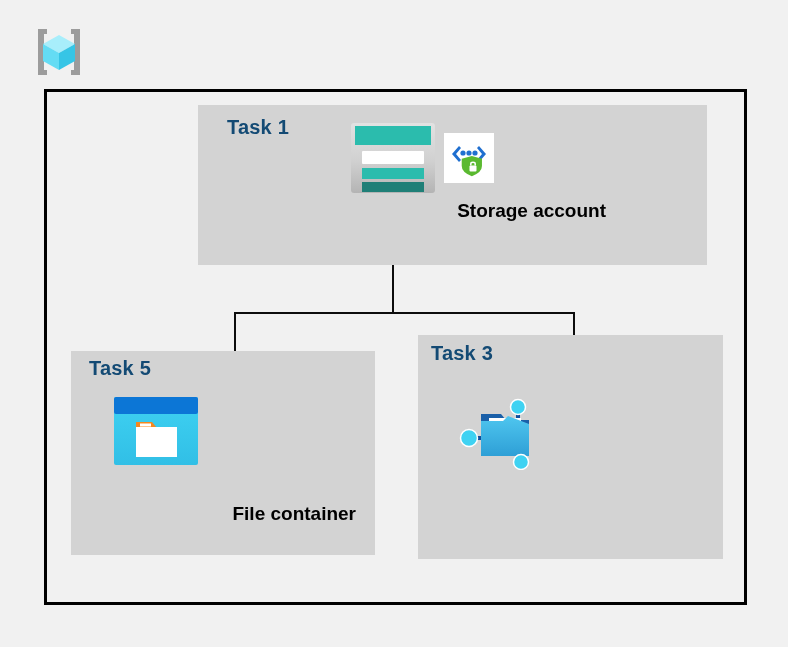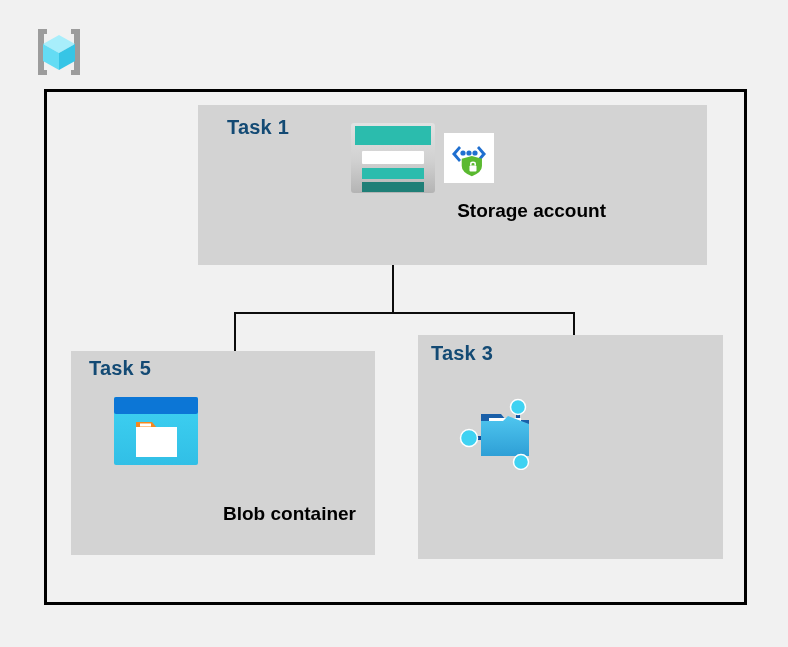--- a/index.html
+++ b/index.html
@@ -178,21 +178,21 @@
         <path d="M26.8 32.5 L26.8 30.8 Q26.8 29.2 29 29.2 Q31.2 29.2 31.2 30.8 L31.2 32.5" fill="none" stroke="#ffffff" stroke-width="1.5"></path>
       </svg>
     </span>
   </div>
 
   <span class="node-caption cap-storage">Storage account</span>
 </div>
 
 <div class="panel panel-task5">
   <span class="task-label">Task 5</span>
-  <span class="node-caption cap-blob">Blob container</span>
+  <span class="node-caption cap-blob">File container</span>
 </div>
 
 <div class="icon-wrap blob-icon-wrap">
   <svg viewBox="0 0 88 72" width="88" height="72" aria-hidden="true">
     <defs>
       <linearGradient id="gradBlobBody" x1="0" y1="0" x2="0" y2="1">
         <stop offset="0%" stop-color="#3fd2f2"></stop>
         <stop offset="100%" stop-color="#31bfe6"></stop>
       </linearGradient>
     </defs>

